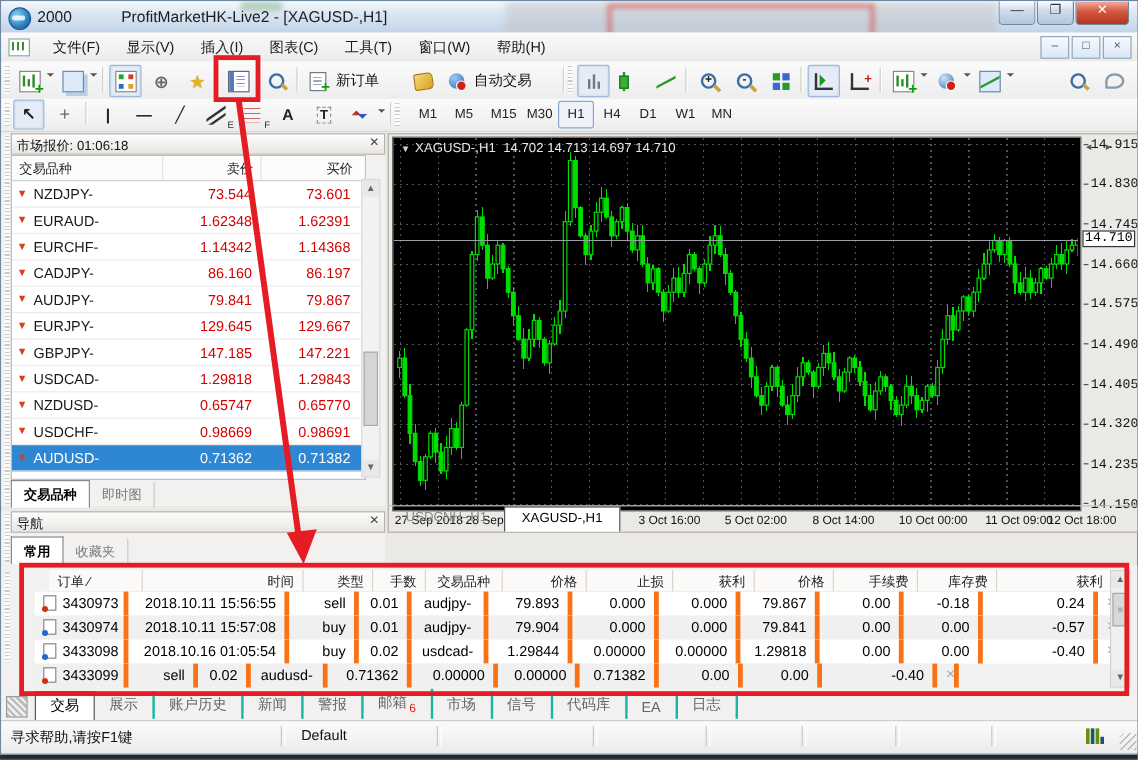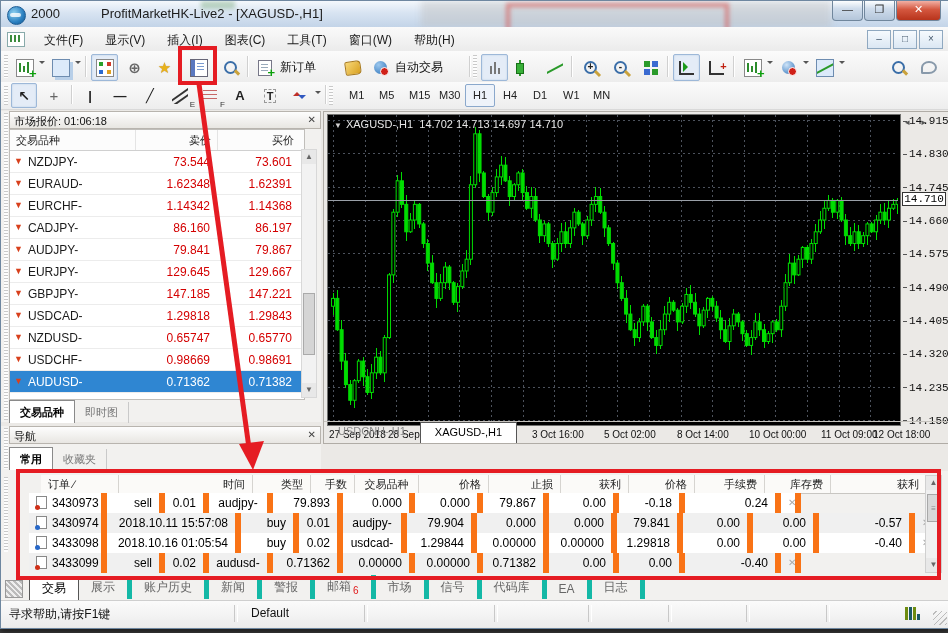--- a/index.html
+++ b/index.html
@@ -133,38 +133,38 @@
   .taxis{position:absolute;left:3px;top:314px;width:620px;height:18px;font-size:10px;color:#111;overflow:hidden;}
   .taxis span{position:absolute;top:3px;white-space:nowrap;}
   .charttabs{position:absolute;left:0;bottom:0;width:100%;height:21px;border-top:1px solid #c6c3bd;display:flex;font-size:11px;}
   .ctab{padding:3px 14px;color:#888;}
   .ctab.active{background:#fff;border:1px solid #555;border-bottom:none;color:#000;}
   .ctabarrows{position:absolute;right:10px;top:5px;color:#555;font-size:9px;letter-spacing:12px;}
   
   .terminal{position:absolute;left:0;top:470px;width:948px;height:107px;background:#f2f1ef;}
   .trow{position:absolute;left:28px;display:flex;height:20px;font-size:12px;align-items:center;background:#fff;}
   .trow.alt{background:#f0f0f0;}
-  .trow div{box-sizing:border-box;padding:0 7px;border-right:6px solid #f97316;height:20px;line-height:20px;white-space:nowrap;overflow:hidden;}
+  .trow div{box-sizing:border-box;padding:0 7px;border-right:4px solid #f97316;height:20px;line-height:20px;white-space:nowrap;overflow:hidden;}
   .thdr{position:absolute;left:28px;display:flex;height:18px;font-size:11px;color:#222;background:#fbfaf8;border-bottom:1px solid #c8c6c2;margin-left:12px;}
   .thdr div{box-sizing:border-box;padding:2px 7px;border-right:1px solid #d6d4d0;}
   .num{text-align:right;}
   .ctr{text-align:center;}
   .tdoc{display:inline-block;width:9px;height:11px;background:#fff;border:1px solid #888;position:relative;vertical-align:-2px;margin-right:5px;}
   .tdoc::after{content:"";position:absolute;left:-2px;bottom:-2px;width:5px;height:5px;border-radius:50%;}
   .tdoc.sell::after{background:#d03018;}
   .tdoc.buy::after{background:#2868c8;}
   .xcell{color:#aaa;font-size:10px;}
   .tscroll{position:absolute;right:7px;top:4px;width:15px;height:96px;background:#f0f0f0;border:1px solid #d0d0d0;}
   .tscroll .up,.tscroll .dn{position:absolute;left:0;right:0;height:14px;color:#666;font-size:8px;text-align:center;line-height:14px;background:#e8e8e8;}
   .tscroll .dn{bottom:0;}
   .tscroll .thumb{position:absolute;left:1px;right:1px;top:18px;height:26px;background:#d8d8d8;border:1px solid #a8a8a8;
      display:flex;align-items:center;justify-content:center;color:#888;font-size:8px;}
   
   .btabs{position:absolute;left:0;top:577px;width:948px;height:22px;background:#f2f1ef;display:flex;align-items:flex-end;font-size:12px;}
-  .btab{padding:3px 12px;color:#666;border-right:5px solid #14b8a6;margin-bottom:1px;position:relative;}
+  .btab{padding:3px 12px;color:#666;border-right:2px solid #14b8a6;margin-bottom:1px;position:relative;}
   .btab.active{background:#fff;border:1px solid #555;border-bottom:none;color:#000;margin-bottom:0;}
   .badge6{color:#e01818;font-size:10px;vertical-align:-4px;margin-left:2px;}
   .tabgrip{width:16px;height:16px;margin:0 6px 2px 4px;background:repeating-linear-gradient(45deg,#bbb 0 2px,#eee 2px 4px);border:1px solid #999;}
   .statusbar{position:absolute;left:0;top:599px;width:948px;height:26px;background:linear-gradient(#fbfbfb,#ececec);border-top:1px solid #cfcfcf;font-size:12px;color:#111;}
   .statusbar .help{position:absolute;left:8px;top:5px;}
   .statusbar .tpl{position:absolute;left:250px;top:5px;}
   .ssep{position:absolute;top:4px;width:2px;height:17px;border-left:1px solid #c8c8c8;border-right:1px solid #fff;}
   .connbars{position:absolute;right:28px;top:6px;width:16px;height:13px;}
   .connbars i{position:absolute;bottom:0;width:2.5px;}
   .connbars i:nth-child(1){left:0;height:13px;background:#6e8c10;}
@@ -844,20 +844,21 @@
           <div class="num" style="width: 72px;">止损</div>
           <div class="num" style="width: 68px;">获利</div>
           <div class="num" style="width: 66px;">价格</div>
           <div class="num" style="width: 70px;">手续费</div>
           <div class="num" style="width: 66px;">库存费</div>
           <div class="num" style="width: 96px;">获利</div>
         </div>
     <div id="t-rows">
           <div class="trow" style="top: 22px;">
             <div style="width: 78px;"><span class="tdoc sell"></span><span>3430973</span></div>
+            <div class="num" style="width: 134px;">2018.10.11 15:56:55</div>
             <div class="num" style="width: 58px;">sell</div>
             <div class="num" style="width: 44px;">0.01</div>
             <div class="ctr" style="width: 64px;">audjpy-</div>
             <div class="num" style="width: 70px;">79.893</div>
             <div class="num" style="width: 72px;">0.000</div>
             <div class="num" style="width: 68px;">0.000</div>
             <div class="num" style="width: 66px;">79.867</div>
             <div class="num" style="width: 70px;">0.00</div>
             <div class="num" style="width: 66px;">-0.18</div>
             <div class="num" style="width: 96px;">0.24</div>

